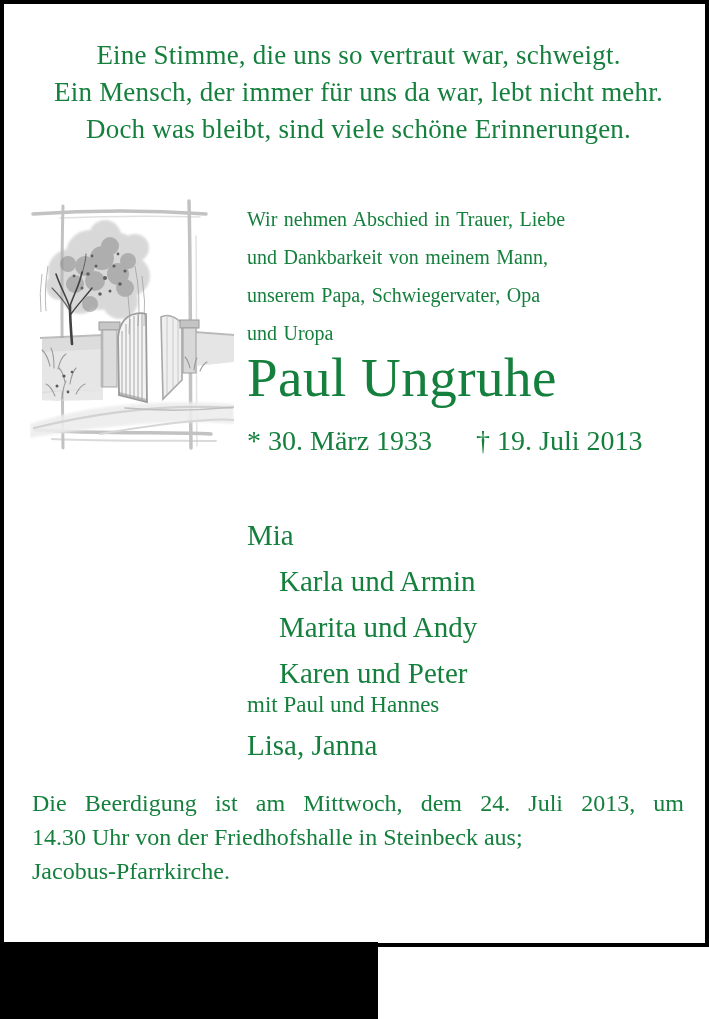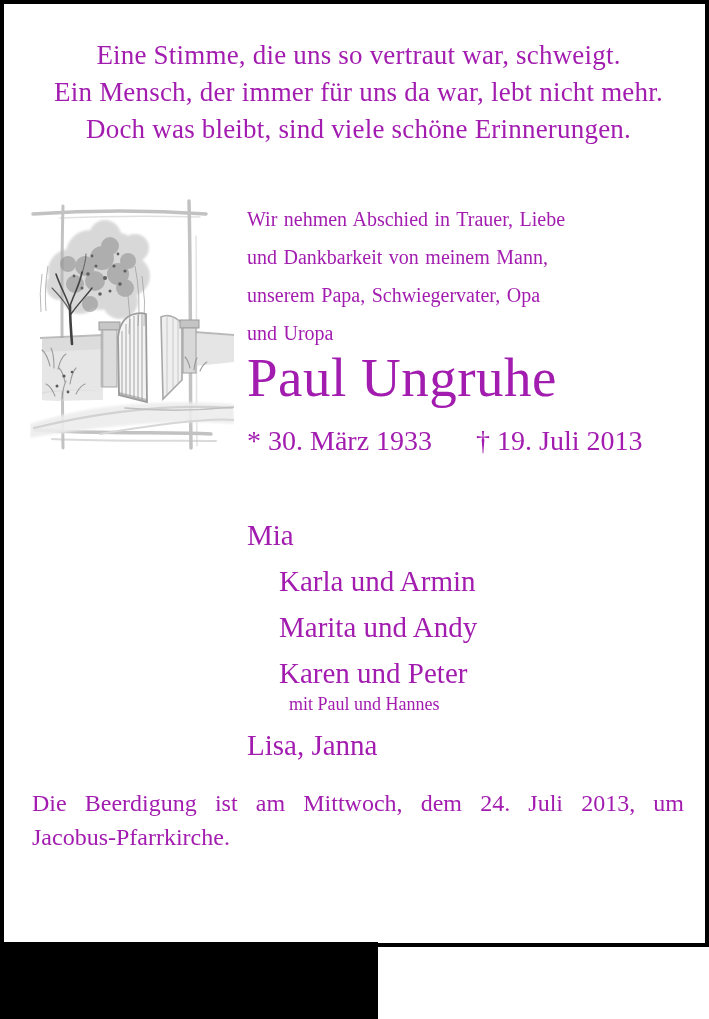--- a/index.html
+++ b/index.html
@@ -1,18 +1,18 @@
 <!DOCTYPE html>
 <html lang="de"><head>
 <meta charset="utf-8">
 <style>
   html,body{margin:0;padding:0;background:#ffffff;}
   .page{
     position:relative;width:709px;height:1019px;background:#ffffff;overflow:hidden;
-    font-family:"Liberation Serif","DejaVu Serif",serif;color:#a21caf;
+    font-family:"Liberation Serif","DejaVu Serif",serif;color:#15803d;
   }
   .notice-box{
     position:absolute;left:0;top:0;width:709px;height:947px;
     border:4px solid #000000;box-sizing:border-box;background:#ffffff;
   }
   .black-bar{
     position:absolute;left:0;top:942px;width:378px;height:77px;background:#000000;
   }
   .verse{
     position:absolute;left:0;top:33px;width:709px;text-align:center;
@@ -31,21 +31,21 @@
   }
   .dates{
     position:absolute;left:243px;top:421px;font-size:28px;line-height:32px;
     display:flex;gap:44px;white-space:nowrap;
   }
   .mourners{
     position:absolute;left:243px;top:492px;font-size:29px;
   }
   .mourner{line-height:31px;white-space:nowrap;margin-top:24px;}
   .mourner + .mourner{margin-top:15px;margin-left:32px;}
-  .mourner-sub{font-size:18px;line-height:27px;margin-top:2px;white-space:nowrap;margin-left:42px;}
+  .mourner-sub{font-size:23px;line-height:27px;margin-top:2px;white-space:nowrap;}
   .mourner.last{margin-top:12px;font-family:Liberation Serif, serif;}
   .funeral{
     position:absolute;left:28px;top:782px;width:652px;font-size:24px;line-height:34px;
   }
   .funeral-line{min-height:34px;}
   .funeral-line.just{text-align:justify;text-align-last:justify;}
 </style>
 </head>
 <body>
 
@@ -216,20 +216,21 @@
       <div class="mourner">Mia</div>
       <div class="mourner">Karla und Armin</div>
       <div class="mourner">Marita und Andy</div>
       <div class="mourner">Karen und Peter</div>
       <div class="mourner-sub">mit Paul und Hannes</div>
       <div class="mourner last">Lisa, Janna</div>
     </div>
 
     <div class="funeral">
       <div class="funeral-line just">Die Beerdigung ist am Mittwoch, dem 24. Juli 2013, um</div>
+      <div class="funeral-line">14.30 Uhr von der Friedhofshalle in Steinbeck aus;</div>
       <div class="funeral-line">Jacobus-Pfarrkirche.</div>
     </div>
 
   </div>
 
   <div class="black-bar"></div>
 
 </div>
 
 </body></html>

